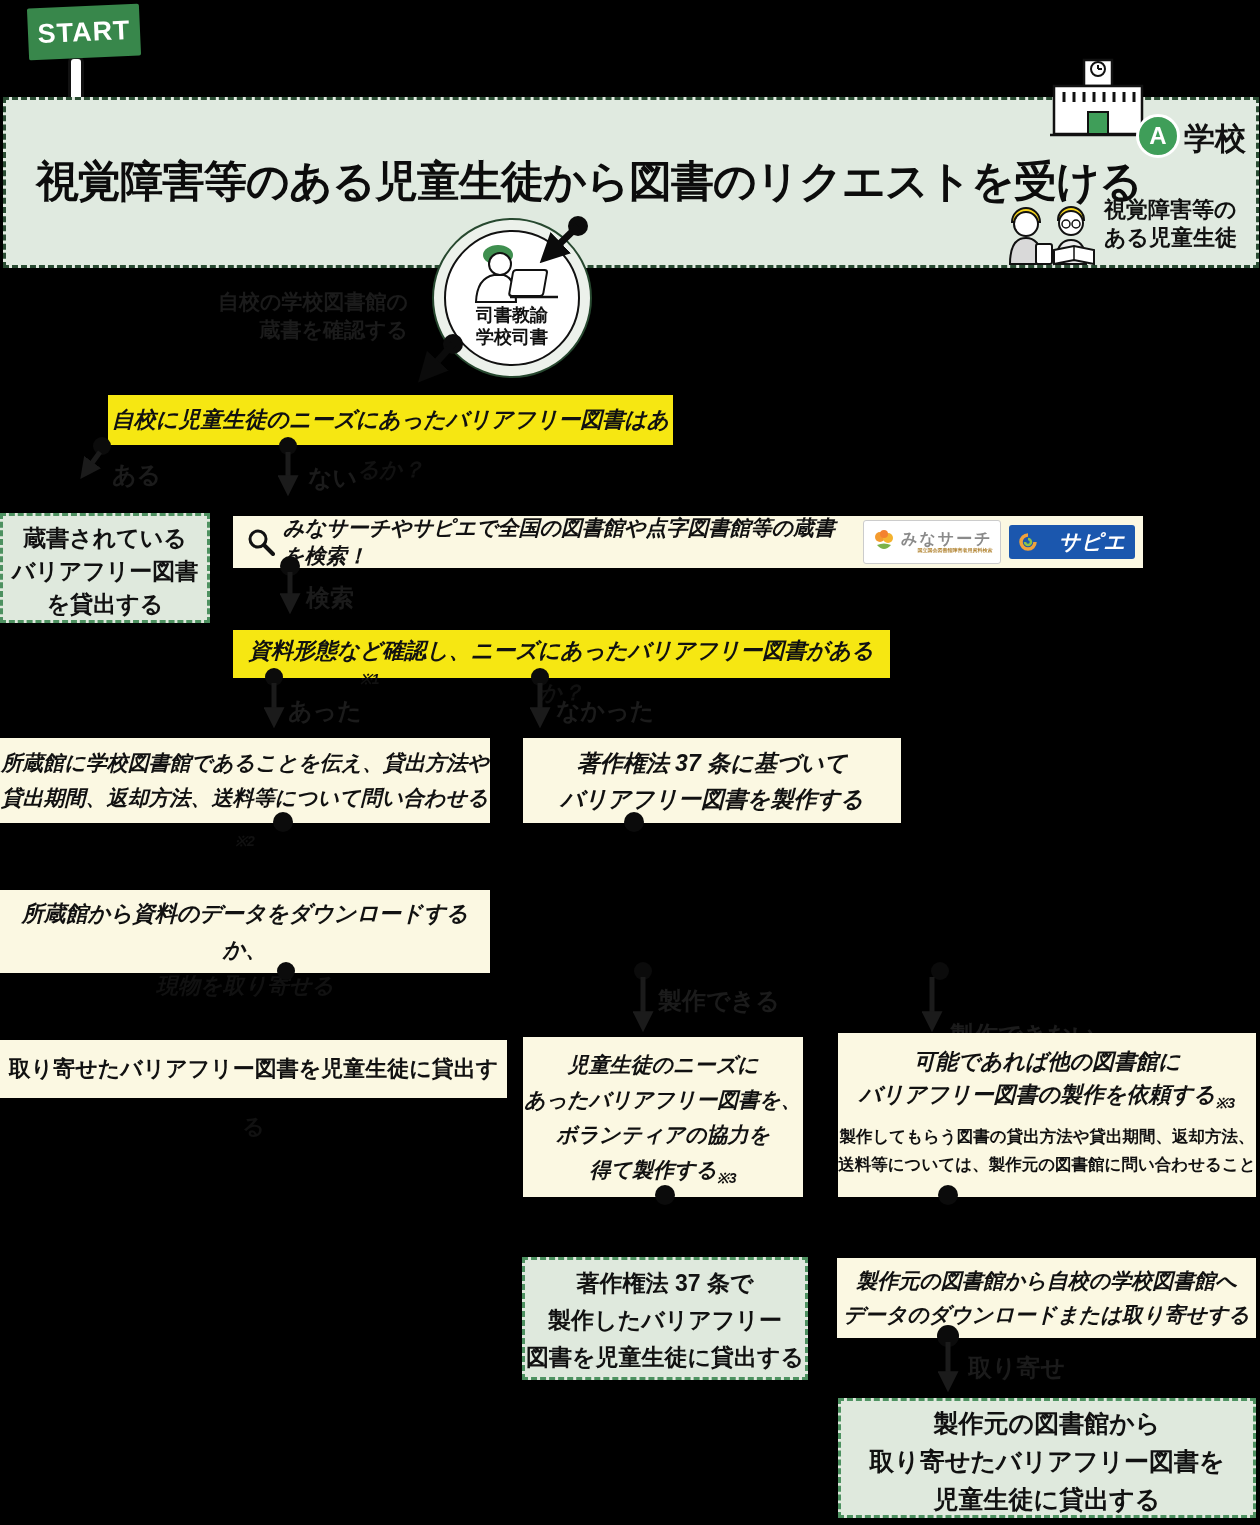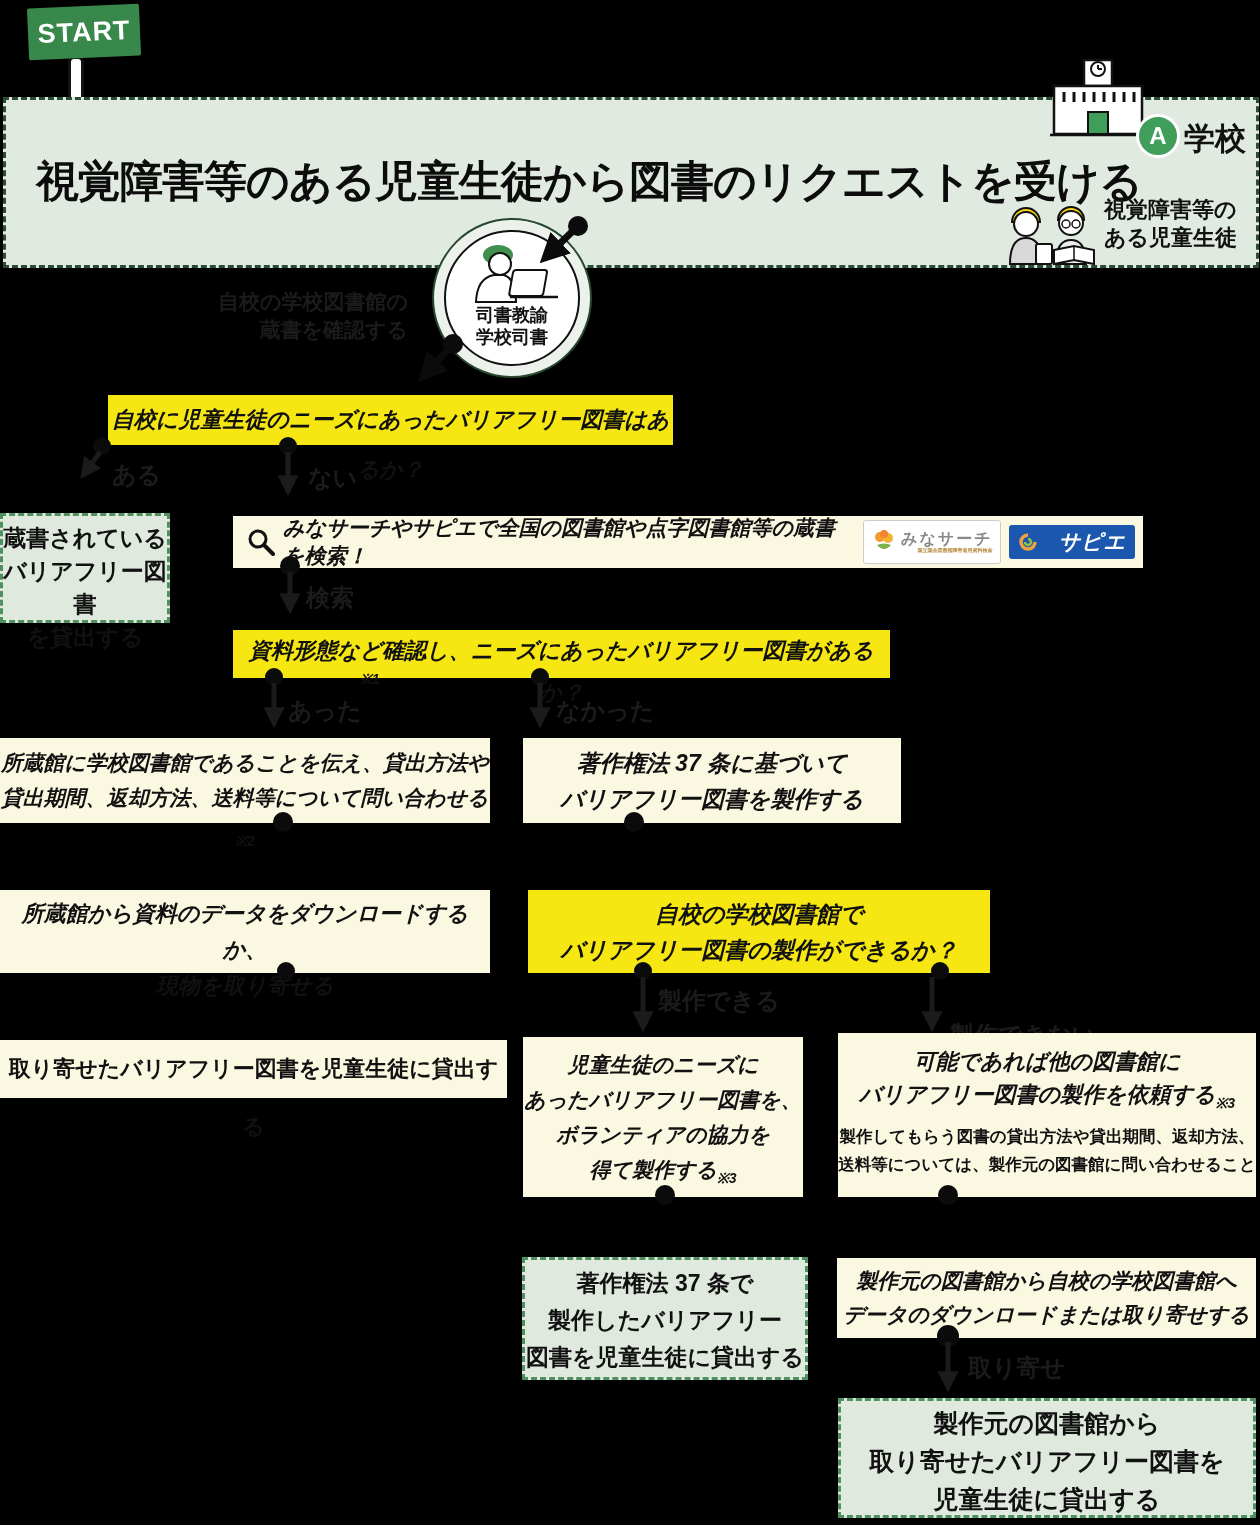--- a/index.html
+++ b/index.html
@@ -114,21 +114,21 @@
         <span class="line">学校司書</span>
       </div>
     </div>
   </div>
 
   <div class="box yellow it" style="left:108px;top:395px;width:565px;height:50px;font-size:22px;line-height:50px;">自校に児童生徒のニーズにあったバリアフリー図書はあるか？</div>
 
   <div class="faint" style="left:112px;top:459px;font-size:24px;">ある</div>
   <div class="faint" style="left:308px;top:462px;font-size:24px;">ない</div>
 
-  <div class="box greenbox" style="left:0px;top:513px;width:170px;height:110px;font-size:23px;line-height:33px;padding-top:6px;">
+  <div class="box greenbox" style="left:0px;top:513px;width:210px;height:110px;font-size:23px;line-height:33px;padding-top:6px;">
     <span class="line">蔵書されている</span>
     <span class="line">バリアフリー図書</span>
     <span class="line">を貸出する</span>
   </div>
 
   <div class="box cream" style="left:233px;top:516px;width:910px;height:52px;display:flex;align-items:center;text-align:left;padding:0 8px 0 14px;gap:8px;">
     <svg width="28" height="28" viewBox="0 0 28 28">
       <circle cx="11" cy="11" r="8" fill="none" stroke="#111" stroke-width="3"></circle>
       <line x1="17" y1="17" x2="26" y2="26" stroke="#111" stroke-width="4" stroke-linecap="round"></line>
     </svg>
@@ -174,24 +174,20 @@
   <div class="box cream it" style="left:523px;top:738px;width:378px;height:85px;font-size:23px;line-height:36px;padding-top:7px;">
     <span class="line">著作権法 37 条に基づいて</span>
     <span class="line">バリアフリー図書を製作する</span>
   </div>
 
   <div class="box cream it" style="left:0px;top:890px;width:490px;height:83px;font-size:22px;line-height:36px;padding-top:6px;">
     <span class="line">所蔵館から資料のデータをダウンロードするか、</span>
     <span class="line">現物を取り寄せる</span>
   </div>
 
-  <div class="box yellow it" style="left:528px;top:890px;width:462px;height:83px;font-size:23px;line-height:36px;padding-top:6px;">
-    <span class="line">自校の学校図書館で</span>
-    <span class="line">バリアフリー図書の製作ができるか？</span>
-  </div>
 
   <div class="faint" style="left:658px;top:985px;font-size:24px;">製作できる</div>
   <div class="faint" style="left:950px;top:985px;font-size:24px;margin-top:34px;">製作できない</div>
 
   <div class="box cream" style="left:0px;top:1040px;width:507px;height:58px;font-size:22px;line-height:58px;">取り寄せたバリアフリー図書を児童生徒に貸出する</div>
 
   <div class="box cream it" style="left:523px;top:1037px;width:280px;height:160px;font-size:21px;line-height:35px;padding-top:10px;">
     <span class="line">児童生徒のニーズに</span>
     <span class="line">あったバリアフリー図書を、</span>
     <span class="line">ボランティアの協力を</span>

